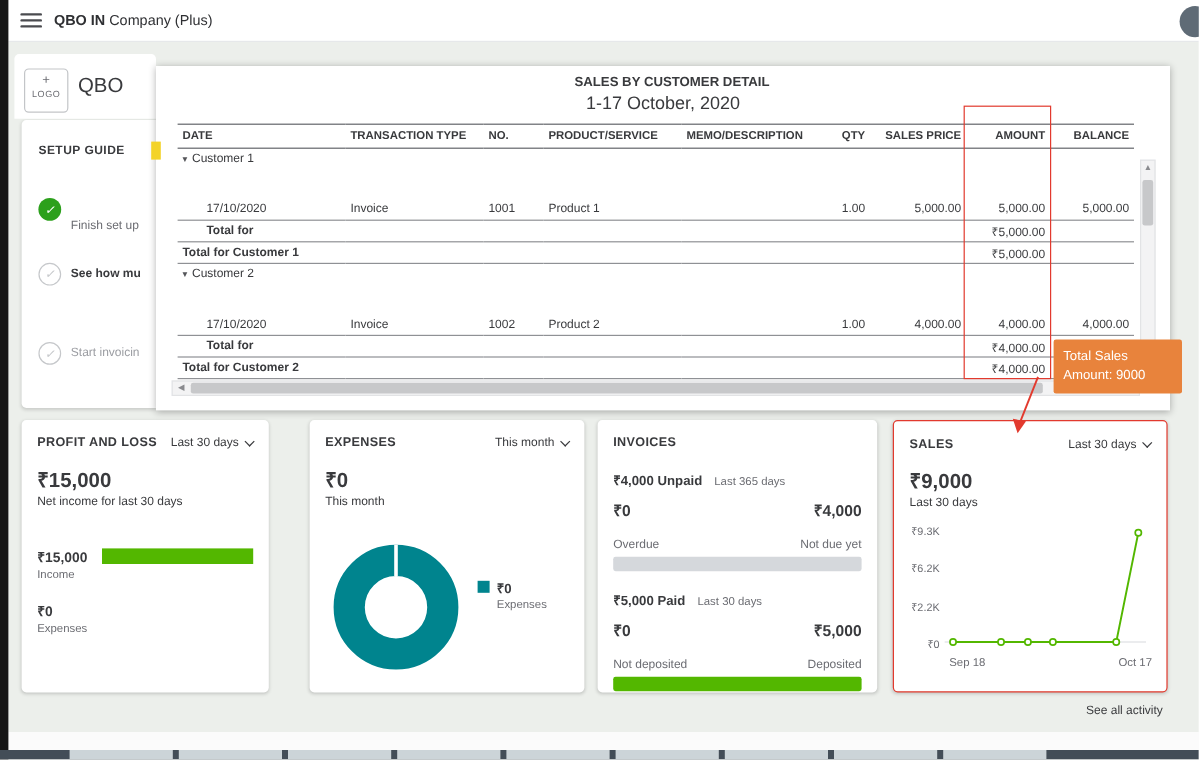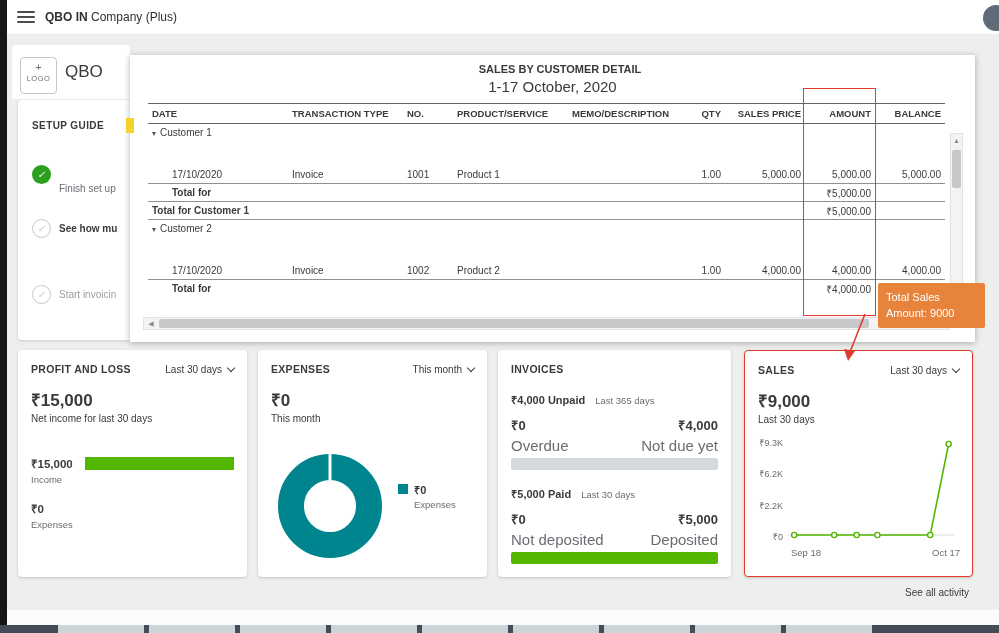--- a/index.html
+++ b/index.html
@@ -60,21 +60,21 @@
   .hs-arrow{position:absolute;left:0;top:0;width:14px;height:11px;text-align:center;font-size:7px;color:#8a8b8f;line-height:11px;cursor:pointer;}
   .hs-thumb{position:absolute;left:15px;top:1px;width:710px;height:9px;background:#c7c8ca;border-radius:2px;cursor:grab;}
 
   
   .red-box{position:absolute;left:803px;top:88px;width:73px;height:228px;border:1.5px solid;z-index:25;pointer-events:none;}
   .tooltip{position:absolute;left:878px;top:283px;width:107px;height:45px;border-radius:2px;color:#fff;font-size:11px;line-height:16px;padding:6px 8px;z-index:26;}
   .red-arrow{position:absolute;left:835px;top:310px;width:45px;height:56px;z-index:26;pointer-events:none;}
 
   
   .card{position:absolute;top:350px;height:227px;background:#fff;border-radius:4px;box-shadow:0 1px 3px rgba(0,0,0,.18);z-index:2;}
-  .card-pl{left:18px;width:229px;}
+  .card-pl{left:18px;width:206px;}
   .card-exp{left:258px;width:229px;}
   .card-inv{left:498px;width:233px;}
   .card-sales{left:744px;width:229px;border:1.5px solid;}
   .card-head{display:flex;justify-content:space-between;align-items:center;padding:13px 13px 0;}
   .card-title{font-size:10.5px;font-weight:bold;letter-spacing:.3px;}
   .card-period{font-size:10px;display:flex;align-items:center;cursor:pointer;}
   .chev{width:6px;height:6px;border-right:1.5px solid #393a3d;border-bottom:1.5px solid #393a3d;transform:rotate(45deg);display:inline-block;margin-left:6px;margin-top:-3px;}
   .big-amount{font-size:17px;font-weight:bold;margin:13px 13px 2px;}
   .sub-label{font-size:10px;margin:0 13px;color:#393a3d;}
 
@@ -91,21 +91,21 @@
   .legend{display:flex;gap:6px;margin-left:16px;margin-top:28px;}
   .legend .sq{width:10px;height:10px;margin-top:2px;flex:0 0 10px;}
   .lg-val{font-size:11px;font-weight:bold;}
   .lg-lab{font-size:9.5px;color:#6b6c72;margin-top:2px;}
 
   .inv-line{margin:17px 13px 0;font-size:11px;}
   .inv-line b{font-weight:bold;}
   .inv-period{font-size:9.5px;color:#6b6c72;margin-left:7px;}
   .inv-row{display:flex;justify-content:space-between;margin:9px 13px 4px;}
   .inv-amt{font-size:13px;font-weight:bold;}
-  .inv-lab{font-size:15px;color:#6b6c72;margin-top:3px;}
+  .inv-lab{font-size:10px;color:#6b6c72;margin-top:15px;}
   .inv-right{text-align:right;}
   .inv-bar{height:12px;margin:4px 13px 0;border-radius:2px;cursor:pointer;}
   .inv-sec2{margin-top:16px;}
 
   .chart-wrap{display:flex;margin:8px 2px 0;}
   .ylabels{position:relative;width:40px;height:112px;flex:0 0 40px;}
   .ylabels span{position:absolute;right:4px;font-size:9px;color:#6b6c72;}
   .xlabels{display:flex;justify-content:space-between;margin:2px 12px 0 46px;font-size:9.5px;color:#6b6c72;}
 
   .see-all{position:absolute;right:30px;top:587px;font-size:10px;color:#393a3d;cursor:pointer;z-index:3;}
@@ -235,20 +235,25 @@
         <td class="num">1.00</td>
         <td class="num">4,000.00</td>
         <td class="num">4,000.00</td>
         <td class="num">4,000.00</td>
       </tr>
       <tr class="row-total">
         <td colspan="7" class="ind b">Total for</td>
         <td class="num">₹4,000.00</td>
         <td></td>
       </tr>
+      <tr class="row-ctotal">
+        <td colspan="7" class="b">Total for Customer 2</td>
+        <td class="num">₹4,000.00</td>
+        <td></td>
+      </tr>
     </tbody>
   </table>
   <div class="vscroll">
     <div class="vs-arrow">▲</div>
     <div class="vs-thumb"></div>
   </div>
   <div class="hscroll">
     <div class="hs-arrow">◀</div>
     <div class="hs-thumb"></div>
   </div>

